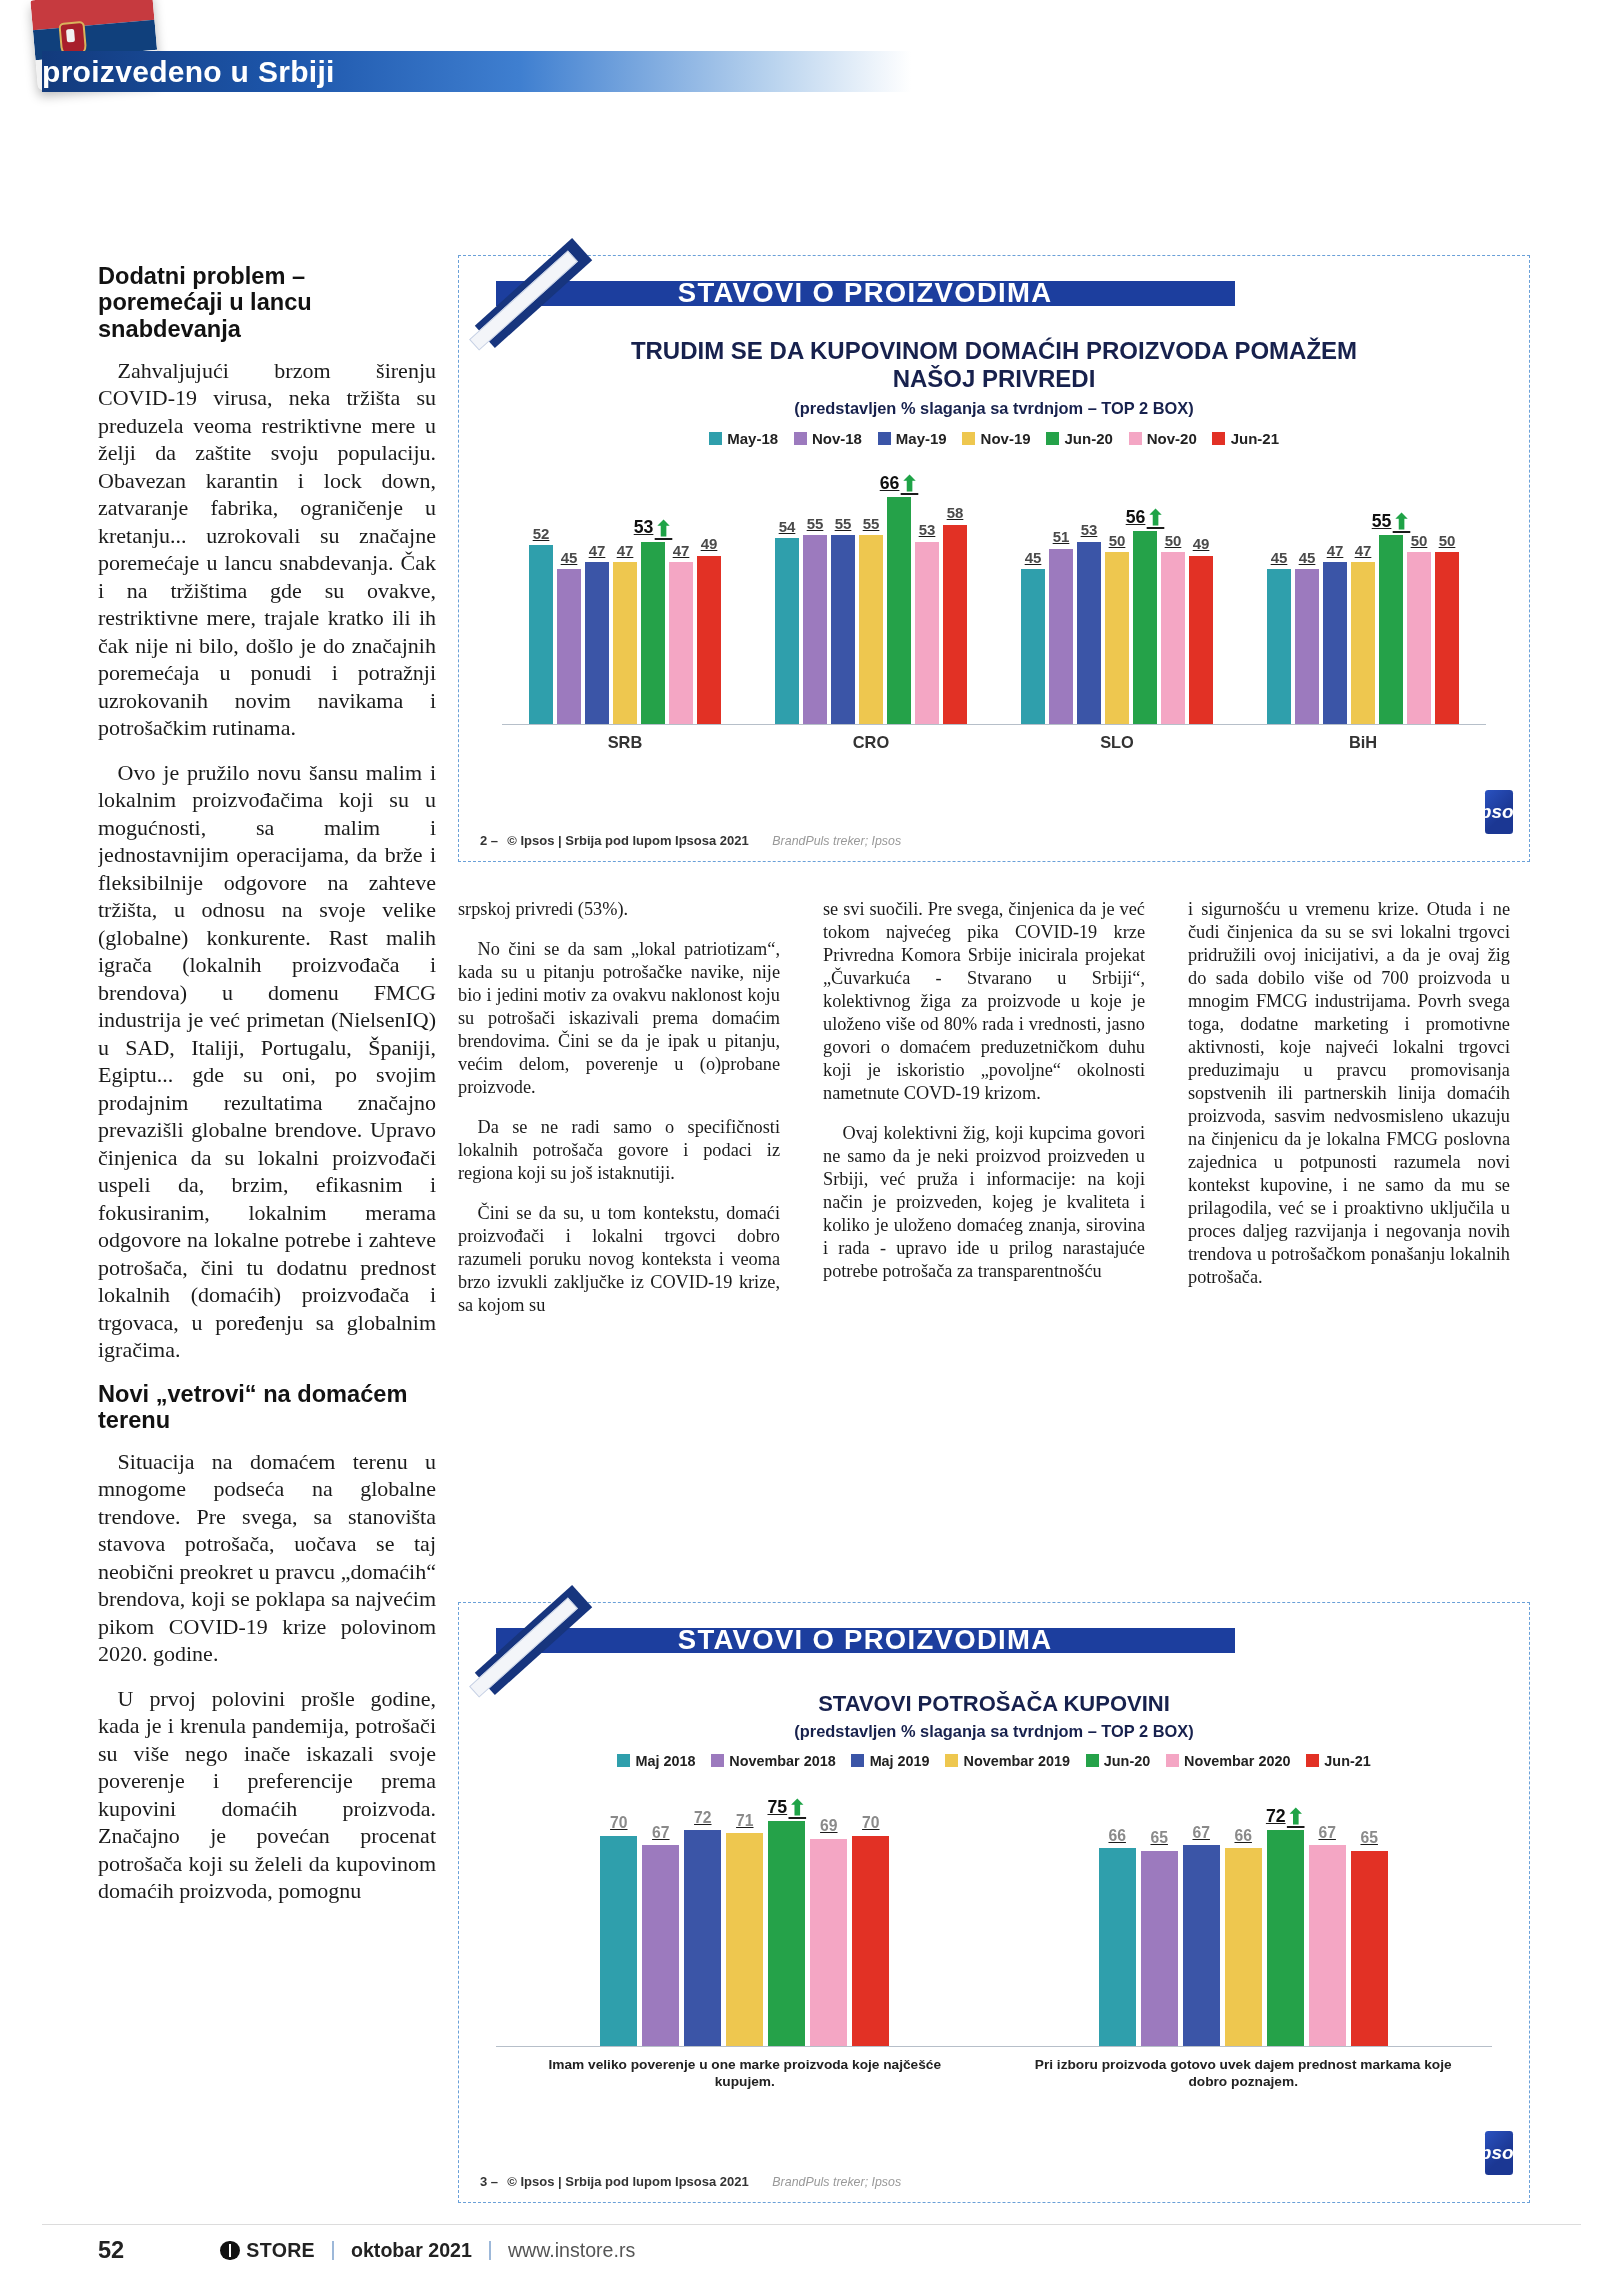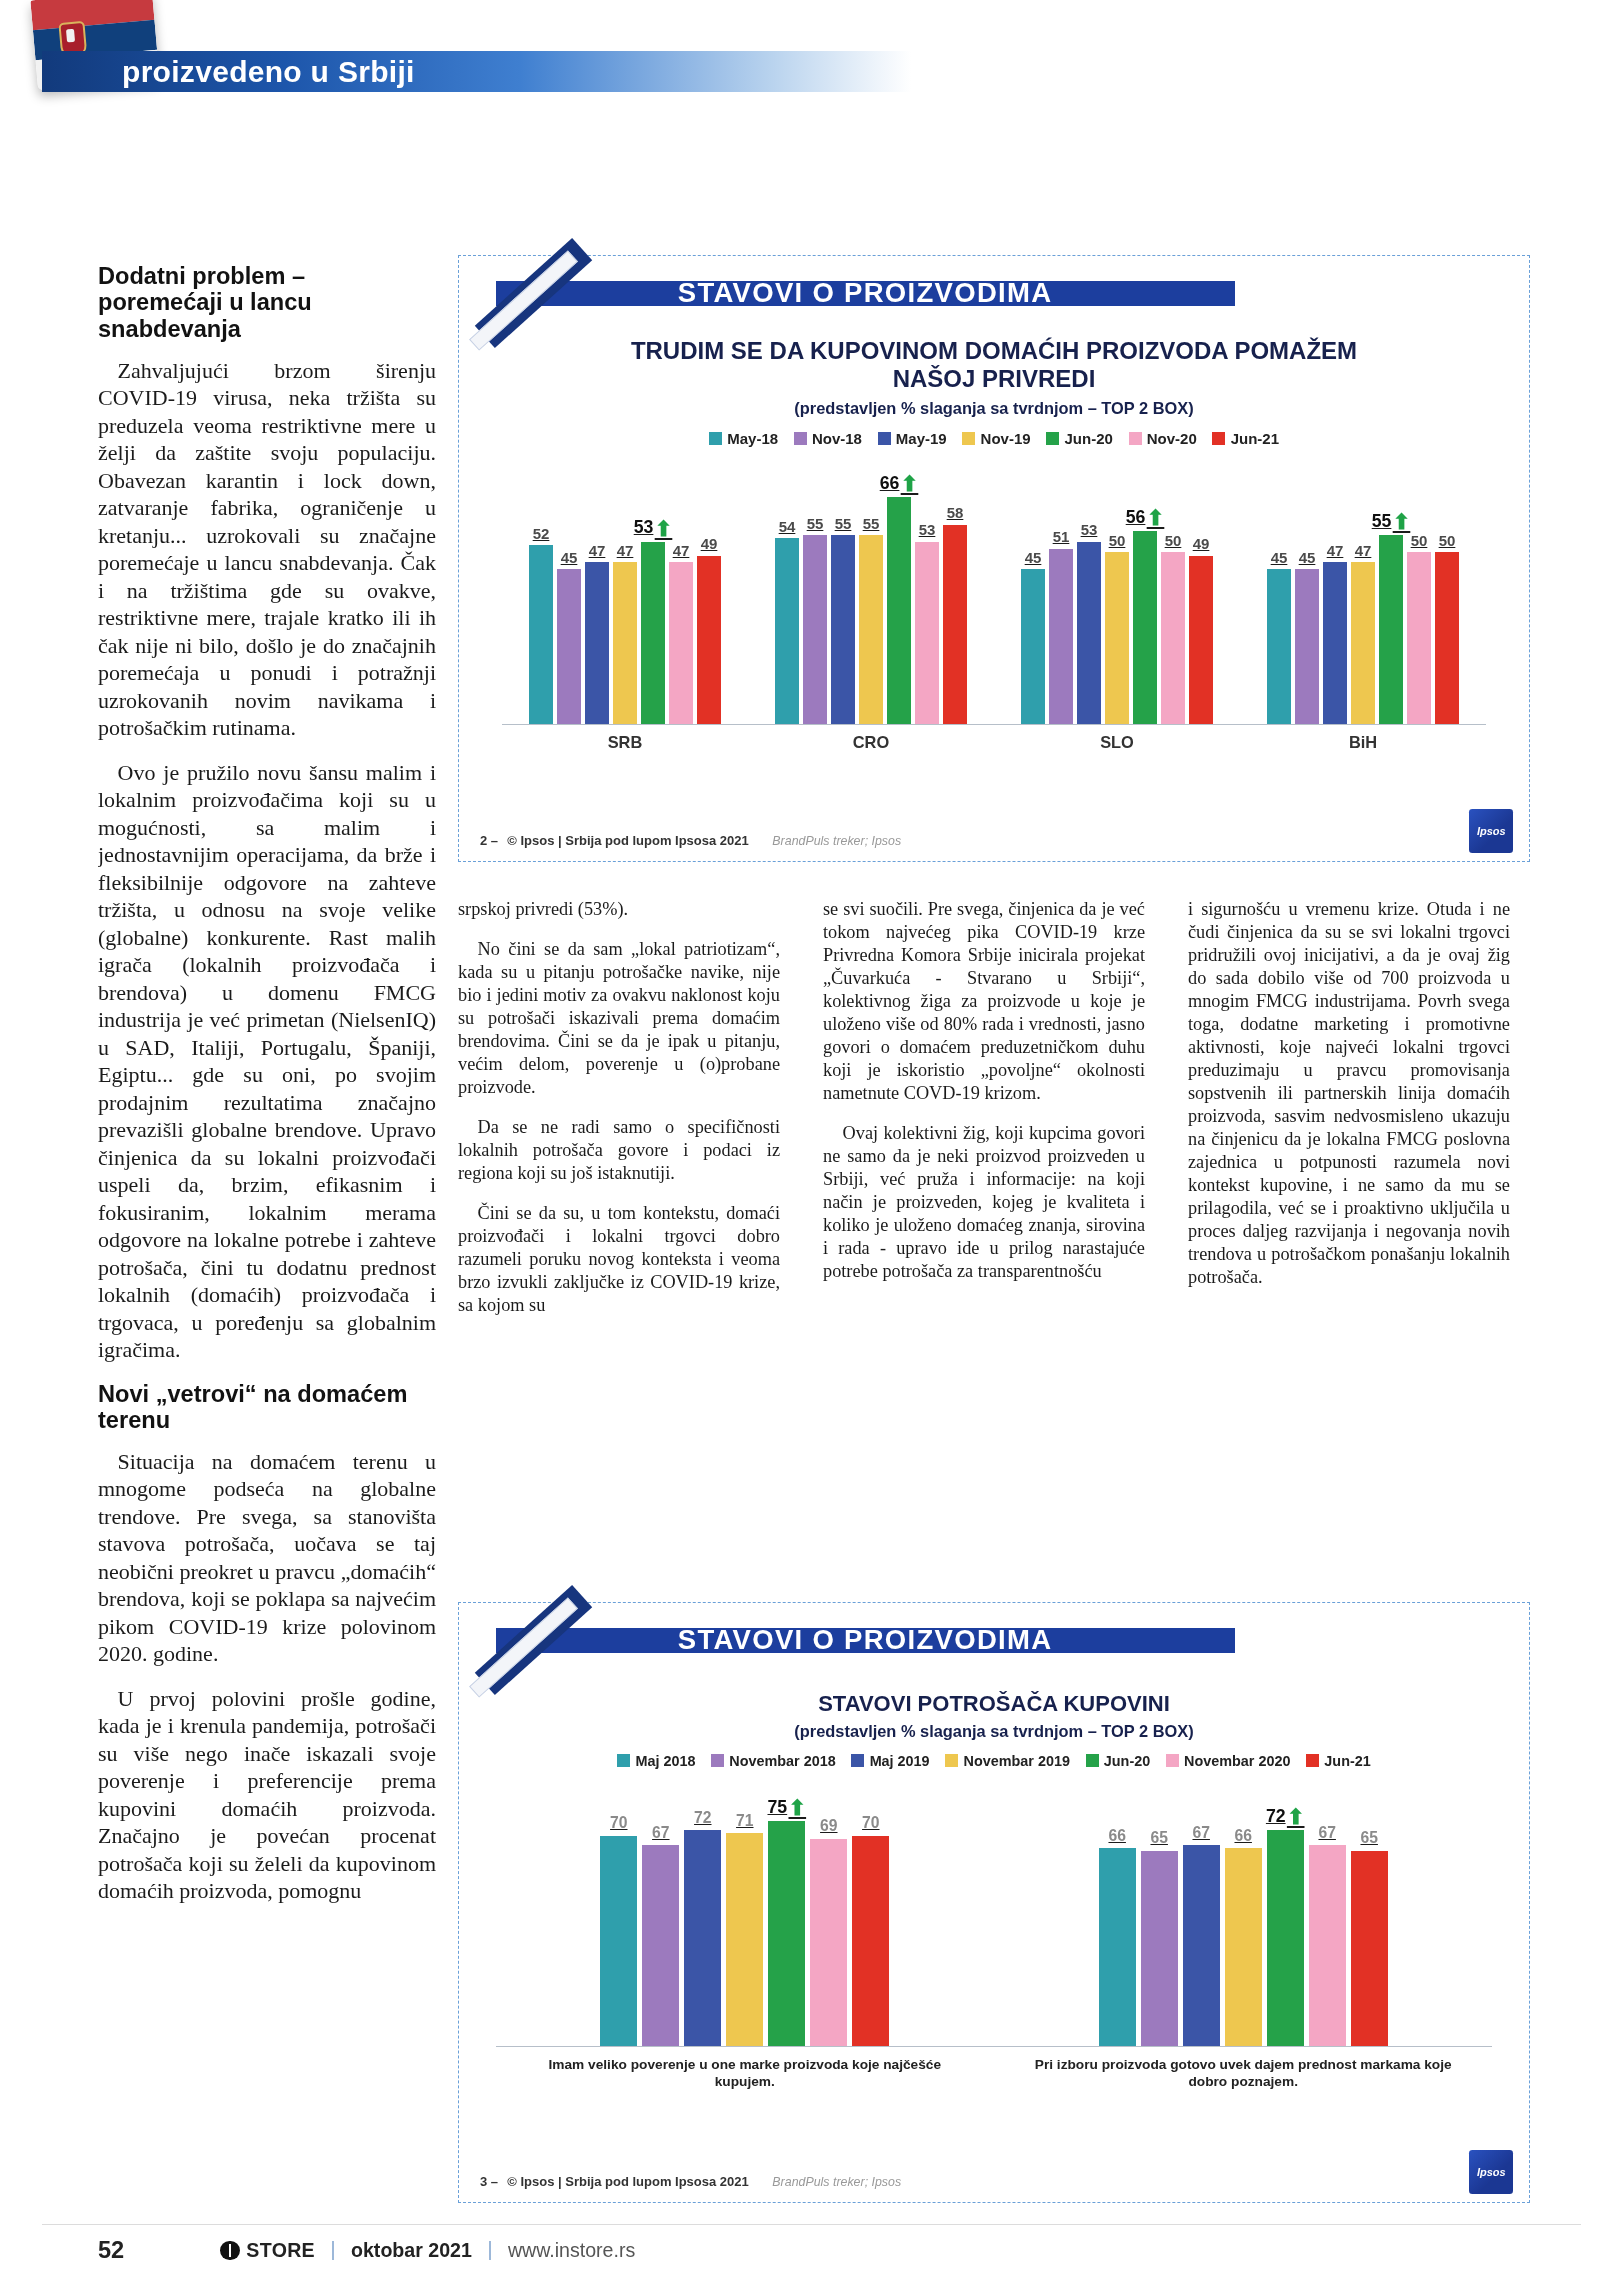--- a/index.html
+++ b/index.html
@@ -2,21 +2,21 @@
 <html lang="sr" style="font-size:10.5px"><head>
 <meta charset="utf-8">
 <style>
   html,body{margin:0;padding:0;background:#e8e8e8;}
   .page{position:relative;width:1623px;height:2295px;background:#ffffff;overflow:hidden;
         font-family:"Liberation Serif",serif;color:#1b1b1b;}
 
   
   .header-band{position:absolute;left:42px;top:51px;width:869px;height:41px;
     background:linear-gradient(90deg,#123a7c 0%,#1d56ab 28%,#3f7fd0 55%,#b9d3ee 84%,#ffffff 100%);}
-  .header-title{padding-left:80px;line-height:41px;color:#fff;
+  .header-title{line-height:41px;color:#fff;
     font-family:"Liberation Sans",sans-serif;font-weight:bold;font-size:30px;letter-spacing:0.3px;}
   .flag{position:absolute;left:34px;top:-5.2px;width:122px;height:90px;transform:rotate(-5deg);
     border-radius:2.6px 2.6px 6.5px 5.2px;overflow:hidden;box-shadow:0 6.5px 10.5px rgba(0,0,0,.28);}
   .flag .stripe{height:33.4%;}
   .flag .red{background:#c63a3f;}
   .flag .blue{background:#10407c;}
   .flag .white{background:#f2f2f2;}
   .crest{position:absolute;left:26px;top:25px;width:22px;height:31px;background:#a81f2b;
     border:2px solid #d9b35c;border-radius:5.2px 5.2px 10.5px 10.5px;}
   .crest:after{content:"";position:absolute;left:5.2px;top:5.2px;width:7.9px;height:13px;background:#f1f1f1;border-radius:2px;}
@@ -73,23 +73,23 @@
   .cat-row{display:flex;justify-content:space-around;margin:7.9px 26px 0;}
   .cb2 .cat-row{margin:9.2px 19.6px 0;}
   .cb1 .cat{width:229px;text-align:center;font-weight:bold;font-size:16.4px;color:#333;}
   .cb2 .cat{width:478px;text-align:center;font-weight:bold;font-size:13.7px;line-height:1.25;color:#222;
     box-sizing:border-box;padding:0 19.6px;}
 
   .src{position:absolute;left:21px;bottom:13px;display:flex;align-items:baseline;font-size:13px;color:#333;}
   .src-num{font-weight:bold;margin-right:9.2px;}
   .src-bold{font-weight:bold;}
   .src-ital{font-style:italic;color:#999;margin-left:23.6px;font-size:12.4px;}
-  .ipsos{position:absolute;right:15.7px;bottom:8px;width:44px;height:44px;border-radius:3.3px;
+  .ipsos{position:absolute;right:15.7px;bottom:27px;width:28px;height:44px;border-radius:3.3px;
     background:linear-gradient(135deg,#2a52c0 0%,#1b3793 60%);color:#fff;display:flex;align-items:center;
-    justify-content:center;font-weight:bold;font-style:italic;font-size:11px;}
+    justify-content:center;font-weight:bold;font-style:italic;font-size:19px;}
 
   
   .footer-rule{position:absolute;left:42px;top:2224px;width:1539px;border-top:0.7px solid #dcdcdc;}
   .footer{position:absolute;left:98px;top:2237px;display:flex;align-items:center;gap:17px;
     font-family:"Liberation Sans",sans-serif;font-size:19.6px;color:#222;}
   .pg{font-weight:bold;font-size:23.6px;margin-right:79px;}
   .store-logo{display:flex;align-items:center;gap:6.5px;}
   .store-icon{width:19.6px;height:19.6px;border-radius:50%;background:#111;position:relative;display:inline-block;}
   .store-icon:after{content:"";position:absolute;left:8.5px;top:3.3px;width:2.6px;height:13px;background:#fff;}
   .store-name{font-weight:bold;letter-spacing:0.3px;}

